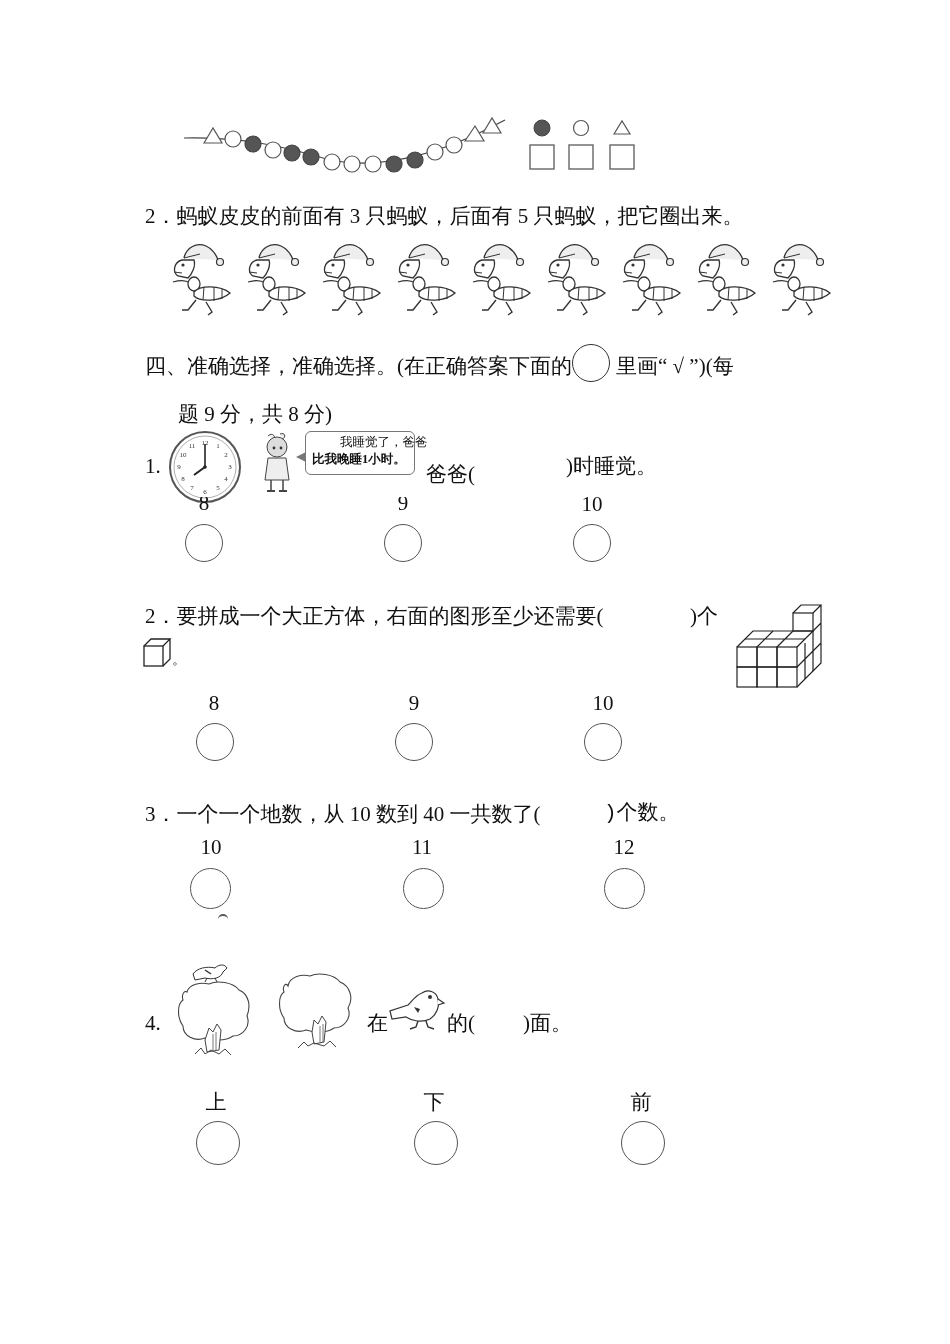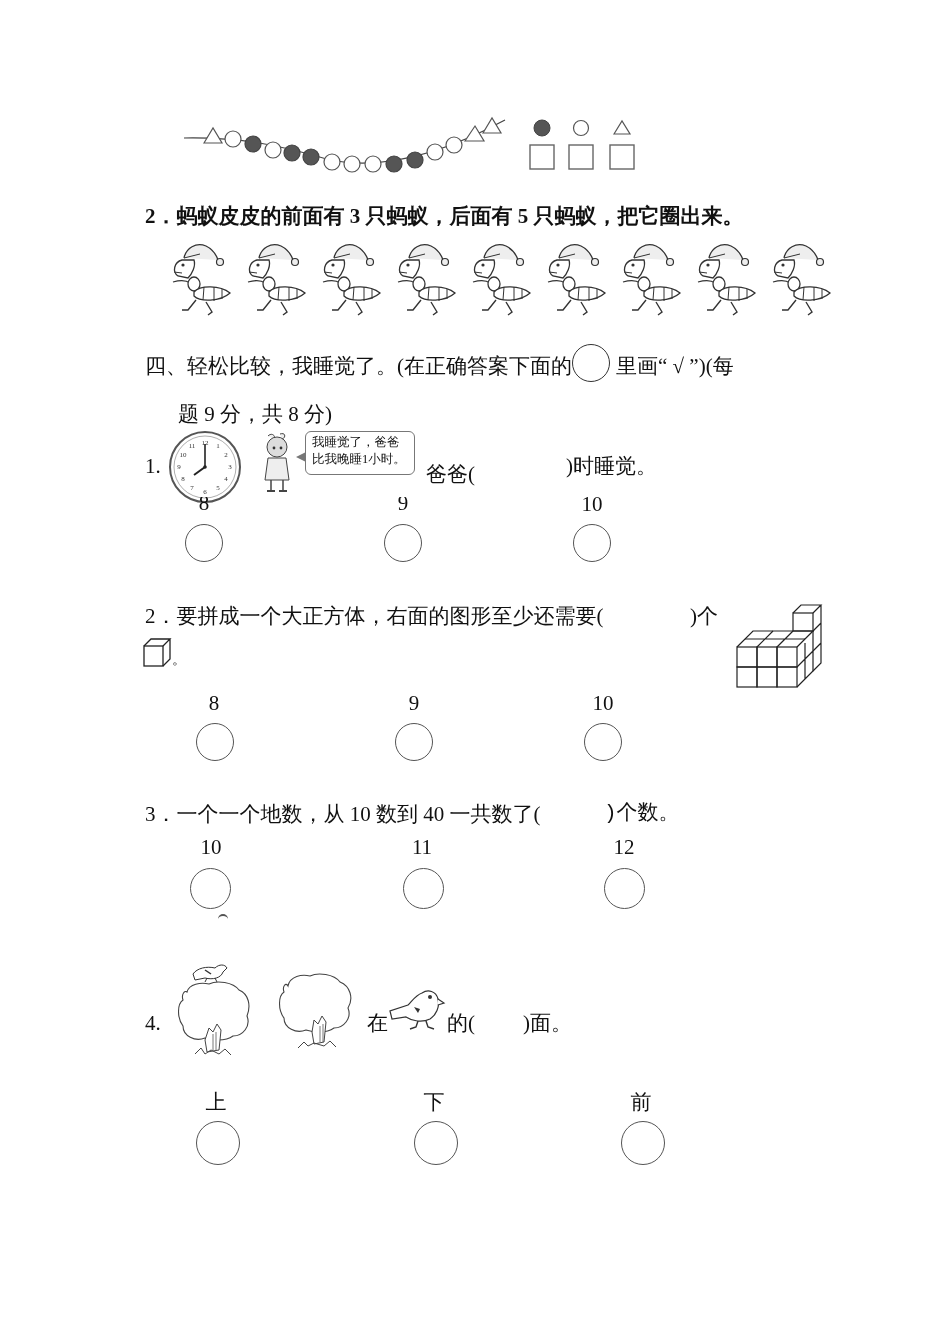--- a/index.html
+++ b/index.html
@@ -41,21 +41,21 @@
   <svg width="110" height="56" viewBox="0 0 110 56">
     <circle cx="14" cy="10" r="8" fill="#555" stroke="#444" stroke-width="1"></circle>
     <circle cx="53" cy="10" r="7.5" fill="#fff" stroke="#555" stroke-width="1.2"></circle>
     <polygon points="86,16 94,3 102,16" fill="#fff" stroke="#555" stroke-width="1.2"></polygon>
     <rect x="2" y="27" width="24" height="24" fill="#fff" stroke="#666" stroke-width="1.4"></rect>
     <rect x="41" y="27" width="24" height="24" fill="#fff" stroke="#666" stroke-width="1.4"></rect>
     <rect x="82" y="27" width="24" height="24" fill="#fff" stroke="#666" stroke-width="1.4"></rect>
   </svg>
 </div>
 
-<div class="abs txt" style="left:145px;top:204px;font-weight:bold;">2．蚂蚁皮皮的前面有 3 只蚂蚁，后面有 5 只蚂蚁，把它圈出来。</div>
+<div class="abs txt" style="left:145px;top:204px;">2．蚂蚁皮皮的前面有 3 只蚂蚁，后面有 5 只蚂蚁，把它圈出来。</div>
 
 <div class="abs" style="left:168px;top:240px;width:670px;height:80px;">
   <svg width="670" height="80" viewBox="0 0 670 80">
     <defs>
       <g id="ant">
 
         <path d="M16,18 C18,8 28,2 38,6 C44,9 48,14 50,20" fill="#eee" stroke="#333" stroke-width="1.3"></path>
         <circle cx="52" cy="22" r="3.5" fill="#eee" stroke="#333" stroke-width="1.2"></circle>
         <path d="M16,18 L32,14" stroke="#333" stroke-width="1"></path>
 
@@ -79,21 +79,21 @@
     <use href="#ant" x="225" y="0"></use>
     <use href="#ant" x="300" y="0"></use>
     <use href="#ant" x="375" y="0"></use>
     <use href="#ant" x="450" y="0"></use>
     <use href="#ant" x="525" y="0"></use>
     <use href="#ant" x="600" y="0"></use>
   </svg>
 </div>
 
 <div class="abs txt" style="left:145px;top:354px;">
-  <span>四、轻松比较，我睡觉了。(在正确答案下面的</span><span class="blank" style="width:38px;height:38px;border:1.5px solid #333;border-radius:50%;vertical-align:middle;margin:-10px 6px 0 0;box-sizing:border-box;"></span><span>里画“ √ ”)(每</span>
+  <span>四、准确选择，准确选择。(在正确答案下面的</span><span class="blank" style="width:38px;height:38px;border:1.5px solid #333;border-radius:50%;vertical-align:middle;margin:-10px 6px 0 0;box-sizing:border-box;"></span><span>里画“ √ ”)(每</span>
 </div>
 <div class="abs txt" style="left:178px;top:402px;">题 9 分，共 8 分)</div>
 
 <div class="abs txt" style="left:145px;top:454px;">1.</div>
 
 <div class="abs" style="left:168px;top:430px;width:74px;height:74px;">
   <svg width="74" height="74" viewBox="0 0 74 74">
     <circle cx="37" cy="37" r="35" fill="#fff" stroke="#555" stroke-width="2"></circle>
     <circle cx="37" cy="37" r="31" fill="none" stroke="#999" stroke-width="0.8"></circle>
     <g font-family="Liberation Serif, serif" font-size="7" fill="#333" text-anchor="middle">
@@ -122,22 +122,22 @@
     <circle cx="19" cy="17" r="10" fill="#ddd" stroke="#444" stroke-width="1"></circle>
     <circle cx="16" cy="18" r="1.4" fill="#333"></circle>
       <circle cx="23" cy="18" r="1.4" fill="#333"></circle>
     <path d="M10,28 L28,28 L31,50 L7,50 Z" fill="#eee" stroke="#444" stroke-width="1"></path>
     <path d="M13,50 L13,60 M25,50 L25,60" stroke="#444" stroke-width="1.5"></path>
     <path d="M9,61 L17,61 M21,61 L29,61" stroke="#444" stroke-width="2"></path>
   </svg>
 </div>
 
 <div class="abs" style="left:305px;top:431px;width:108px;height:42px;border:1.2px solid #777;border-radius:6px;background:#fff;">
-  <div style="font-size:12.5px;line-height:17px;padding:2px 0 0 6px;white-space:nowrap;">我睡觉了，爸爸</div>
-  <div style="font-size:12.5px;line-height:17px;padding:0 0 0 6px;white-space:nowrap;">比我晚睡1小时。</div>
+  <div style="font-size:12.5px;line-height:17px;padding:2px 0 0 6px;white-space:nowrap;margin-left:28px;">我睡觉了，爸爸</div>
+  <div style="font-size:12.5px;line-height:17px;padding:0 0 0 6px;white-space:nowrap;font-weight:bold;">比我晚睡1小时。</div>
 </div>
 <div class="abs" style="left:296px;top:452px;width:0;height:0;border-top:5px solid transparent;border-bottom:5px solid transparent;border-right:10px solid #777;"></div>
 
 <div class="abs txt" style="left:426px;top:462px;text-align:right;">爸爸(</div>
 <div class="abs txt" style="left:566px;top:454px;">)时睡觉。</div>
 
 <div class="abs" style="left:0;top:497px;width:950px;height:20px;overflow:hidden;">
   <div class="opt-label" style="left:174px;top:-6px;">8</div>
   <div class="opt-label" style="left:373px;top:-6px;">9</div>
 </div>

